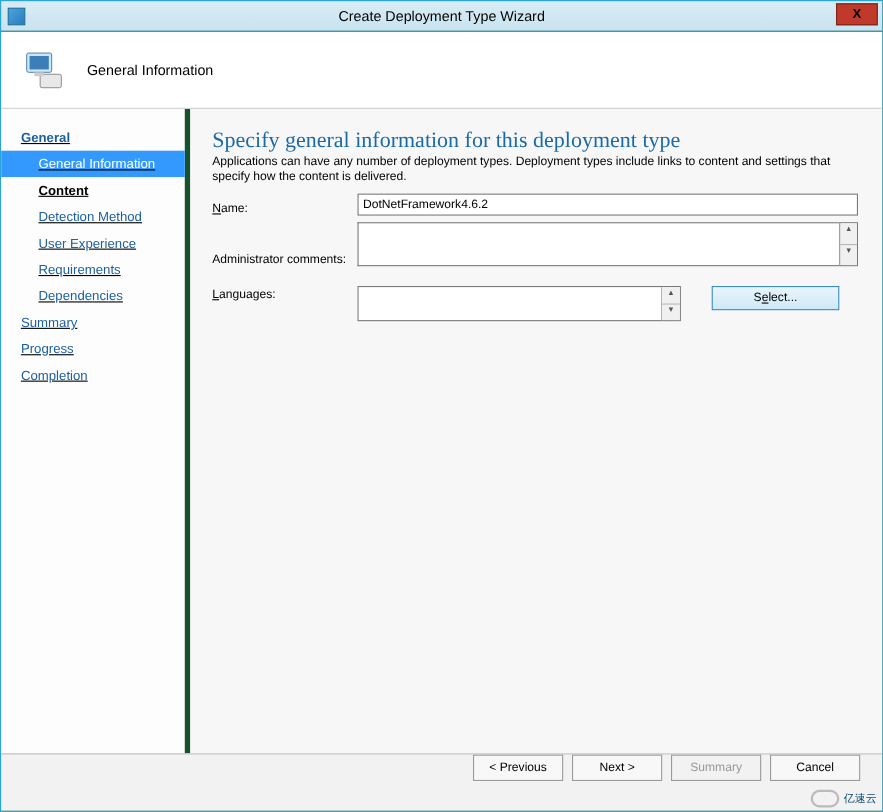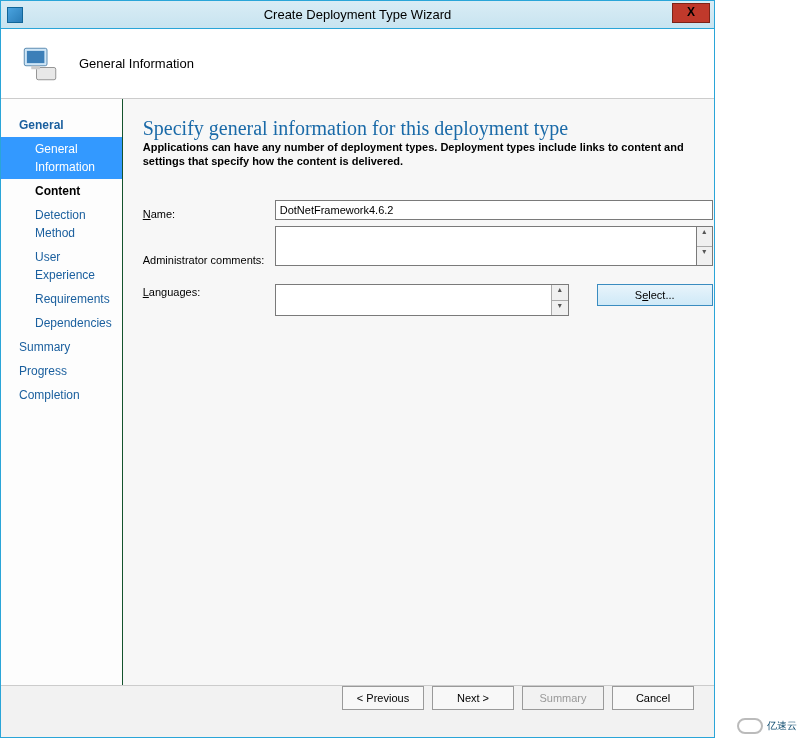--- a/index.html
+++ b/index.html
@@ -6,21 +6,21 @@
     body {
       font-family: "Segoe UI", Tahoma, sans-serif;
       font-size: 12px;
       background: #fff;
       width: 803px;
       height: 738px;
       overflow: hidden;
       position: relative;
     }
     .window {
-      width: 715px;
+      width: 803px;
       height: 738px;
       border: 1px solid #2aa5d8;
       background: #14532d;
       display: flex;
       flex-direction: column;
     }
     .titlebar {
       height: 28px;
       background: linear-gradient(#d9ecf5, #c8e4f0);
       border-bottom: 1px solid #2aa5d8;
@@ -70,22 +70,23 @@
     .header-text { font-size: 13px; color: #000; }
     .body {
       flex: 1;
       display: flex;
       background: #f7f7f7;
       overflow: hidden;
     }
     .sidebar {
       width: 172px;
       background: #fdfdfd;
-      border-right: 1px solid #14532d;
+      border-right: 5px solid #14532d;
       padding-top: 14px;
+      text-decoration: underline;
     }
     .side-item {
       padding: 3px 10px 3px 18px;
       color: #1a5f9e;
       cursor: pointer;
       font-size: 12px;
       line-height: 18px;
     }
     .side-item.sub { padding-left: 34px; }
     .side-item.selected {
@@ -103,22 +104,21 @@
     .main-heading {
       font-family: Georgia, "Times New Roman", serif;
       font-size: 20px;
       color: #1a6aa8;
       font-weight: normal;
     }
     .intro {
       font-size: 11px;
       color: #000;
       line-height: 14px;
-      margin-bottom: 32px;
-      font-weight: bold;
+      margin-bottom: 8px;
     }
     .form-row {
       display: flex;
       align-items: flex-end;
       margin-bottom: 6px;
     }
     .form-label {
       width: 132px;
       font-size: 11px;
       color: #000;

